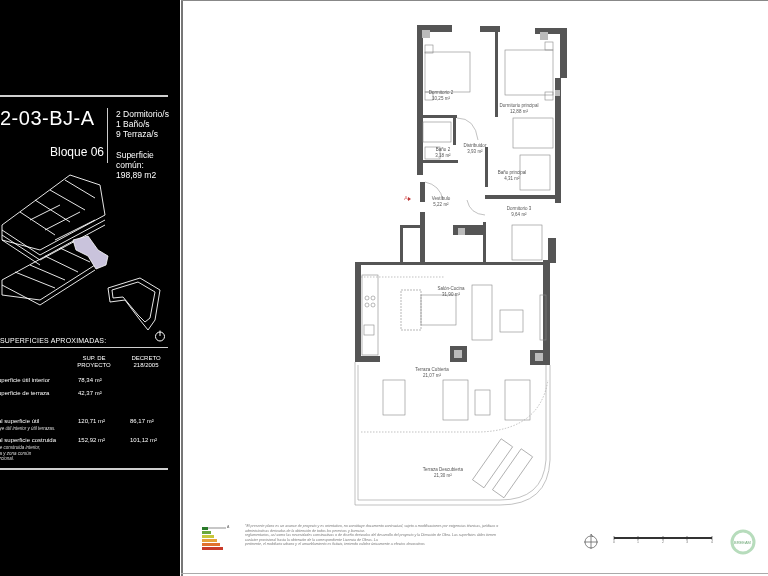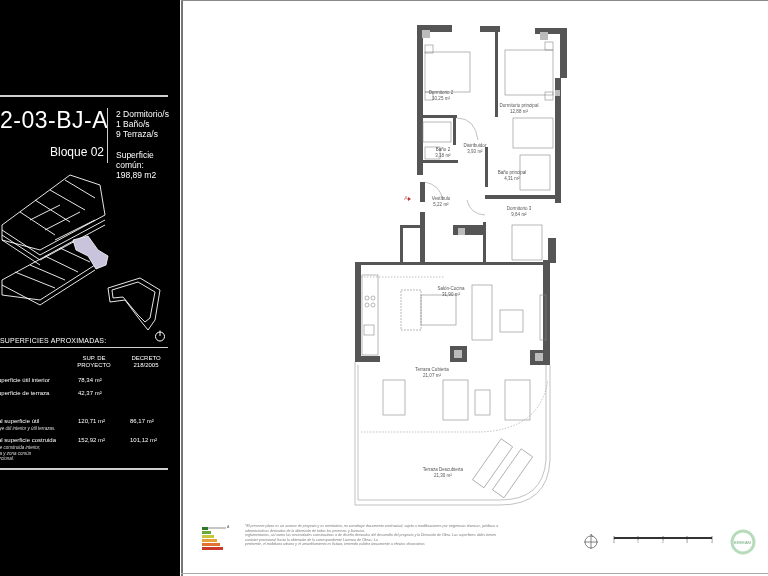--- a/index.html
+++ b/index.html
@@ -1,19 +1,19 @@
 <!DOCTYPE html>
 <html><head>
 <meta charset="utf-8">
 <style>
   html,body{margin:0;padding:0;}
   body{width:768px;height:576px;position:relative;overflow:hidden;background:#fff;font-family:"Liberation Sans",sans-serif;}
   .left{position:absolute;left:0;top:0;width:180px;height:576px;background:#000;color:#fff;}
   .divider-line{position:absolute;left:0;height:2px;background:#cfcfcf;}
-  .unit-code{position:absolute;left:0;top:107px;font-size:23px;letter-spacing:0.5px;color:#fff;}
+  .unit-code{position:absolute;left:0;top:107px;font-size:20px;letter-spacing:0.5px;color:#fff;}
   .bloque{position:absolute;left:50px;top:145px;font-size:12px;color:#fff;}
   .vsep{position:absolute;left:107px;top:108px;width:1px;height:55px;background:#ccc;}
   .specs{position:absolute;left:116px;top:109px;font-size:8.5px;line-height:10px;color:#fff;}
   .specs .util{margin-top:11px;}
   .iso{position:absolute;left:0;top:170px;}
   .power-icon{position:absolute;left:154px;top:330px;}
   .sup-title{position:absolute;left:0;top:337px;font-size:7px;color:#fff;letter-spacing:0.2px;}
   .colhead{position:absolute;font-size:6px;color:#fff;text-align:center;line-height:7px;}
   .row-label{position:absolute;left:0;font-size:6px;color:#fff;}
   .row-note{position:absolute;left:0;font-size:4.5px;font-style:italic;color:#ddd;line-height:5.5px;}
@@ -24,21 +24,21 @@
   .room-label{position:absolute;font-size:4.5px;color:#555;text-align:center;line-height:5.5px;white-space:nowrap;transform:translateX(-50%);}
   .disclaimer{position:absolute;left:245px;top:524px;width:330px;font-size:3.6px;line-height:4.6px;font-style:italic;color:#777;}
   .scale-tick{position:absolute;top:540px;font-size:3.5px;color:#777;}
 </style>
 </head>
 <body>
 
 <div class="left">
   <div class="divider-line" style="top:95px;width:168px;"></div>
   <div class="unit-code">2-03-BJ-A</div>
-  <div class="bloque">Bloque 02</div>
+  <div class="bloque">Bloque 06</div>
   <div class="vsep"></div>
   <div class="specs">
     <div>2 Dormitorio/s</div>
     <div>1 Baño/s</div>
     <div>9 Terraza/s</div>
     <div class="util">Superficie común:</div>
     <div>198,89  m2</div>
   </div>
 
   <svg class="iso" width="180" height="165" viewBox="0 0 180 165">

